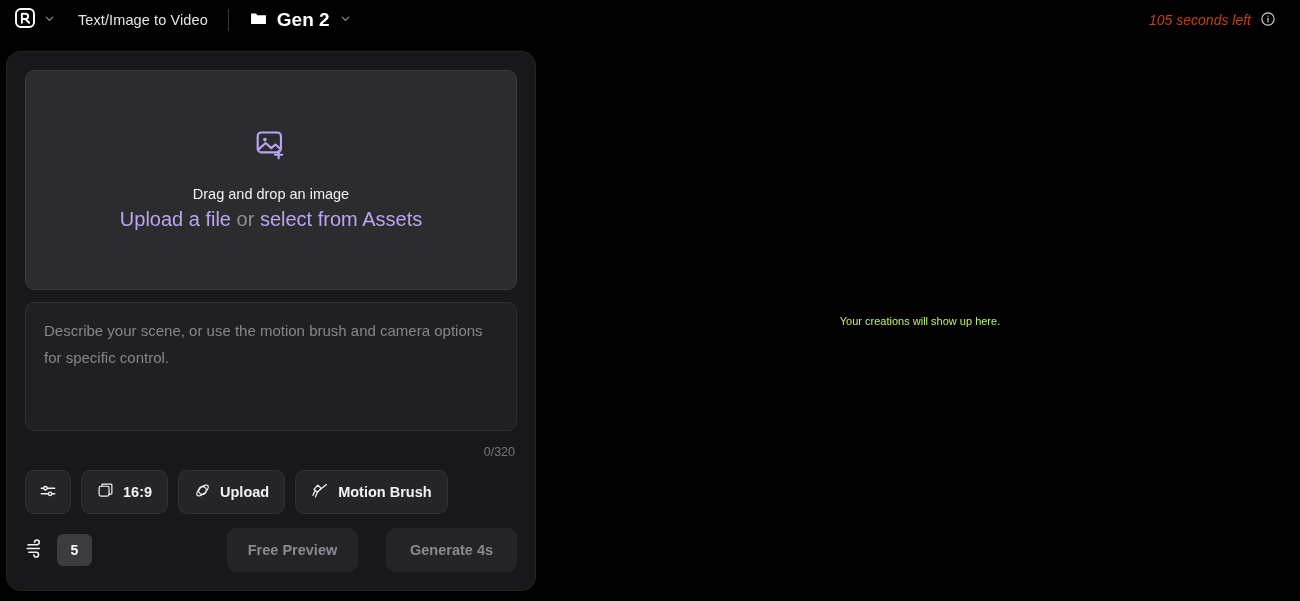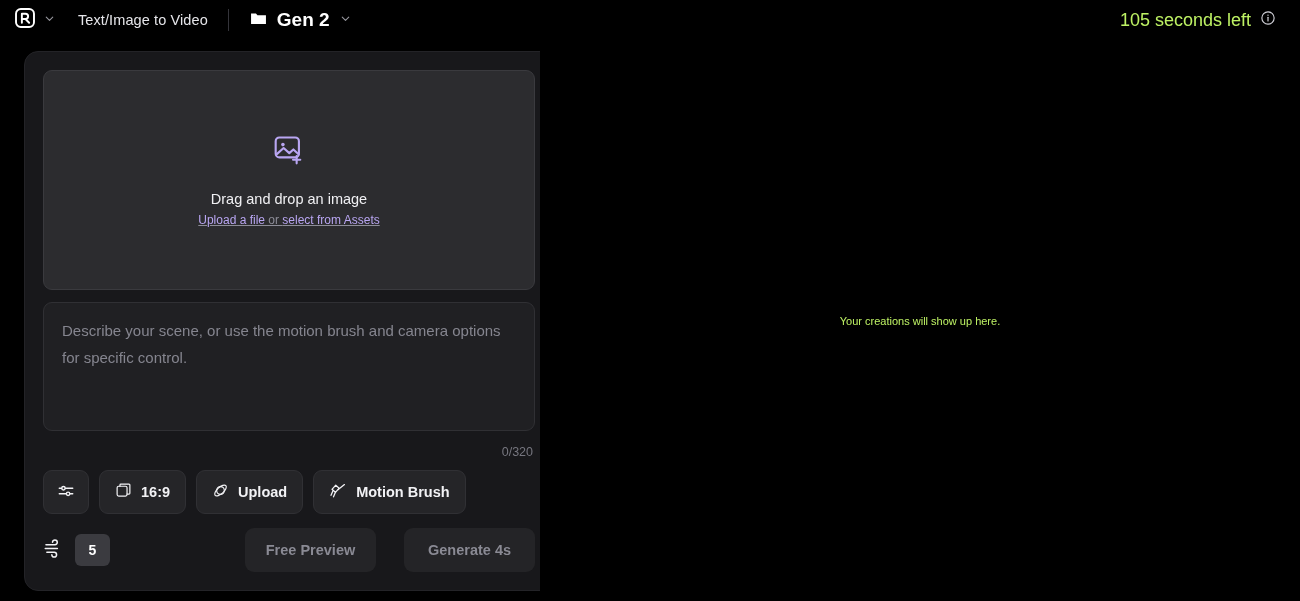--- a/index.html
+++ b/index.html
@@ -49,35 +49,36 @@
     font-size: 19px;
     font-weight: bold;
     color: #ffffff;
     white-space: nowrap;
   }
   .spacer { flex: 1 1 auto; }
   .credits {
     display: flex;
     align-items: center;
     gap: 9px;
-    font-size: 18px;
-    color: #bef264;
+    font-size: 14px;
+    color: #c2410c;
     white-space: nowrap;
+    font-style: italic;
   }
 
   
   .stage {
     position: relative;
     height: 561px;
     width: 1300px;
   }
 
   .panel {
     position: absolute;
-    left: 24px;
+    left: 6px;
     top: 11px;
     width: 530px;
     height: 540px;
     background: #18181b;
     border: 1px solid #232327;
     border-radius: 14px;
     padding: 18px;
     display: flex;
     flex-direction: column;
   }
@@ -93,21 +94,21 @@
     align-items: center;
     justify-content: center;
     gap: 0;
   }
   .dz-icon { margin-bottom: 20px; }
   .dz-title {
     font-size: 14.5px;
     color: #f0f0f3;
     margin-bottom: 6px;
   }
-  .dz-sub { font-size: 12px; color: #8d8d98; text-decoration: underline; }
+  .dz-sub { font-size: 20px; color: #8d8d98; }
   .dz-link {
     color: #b9a6f2;
     cursor: pointer;
   }
 
   
   .prompt-box {
     margin-top: 12px;
     height: 134px;
     background: #202023;

